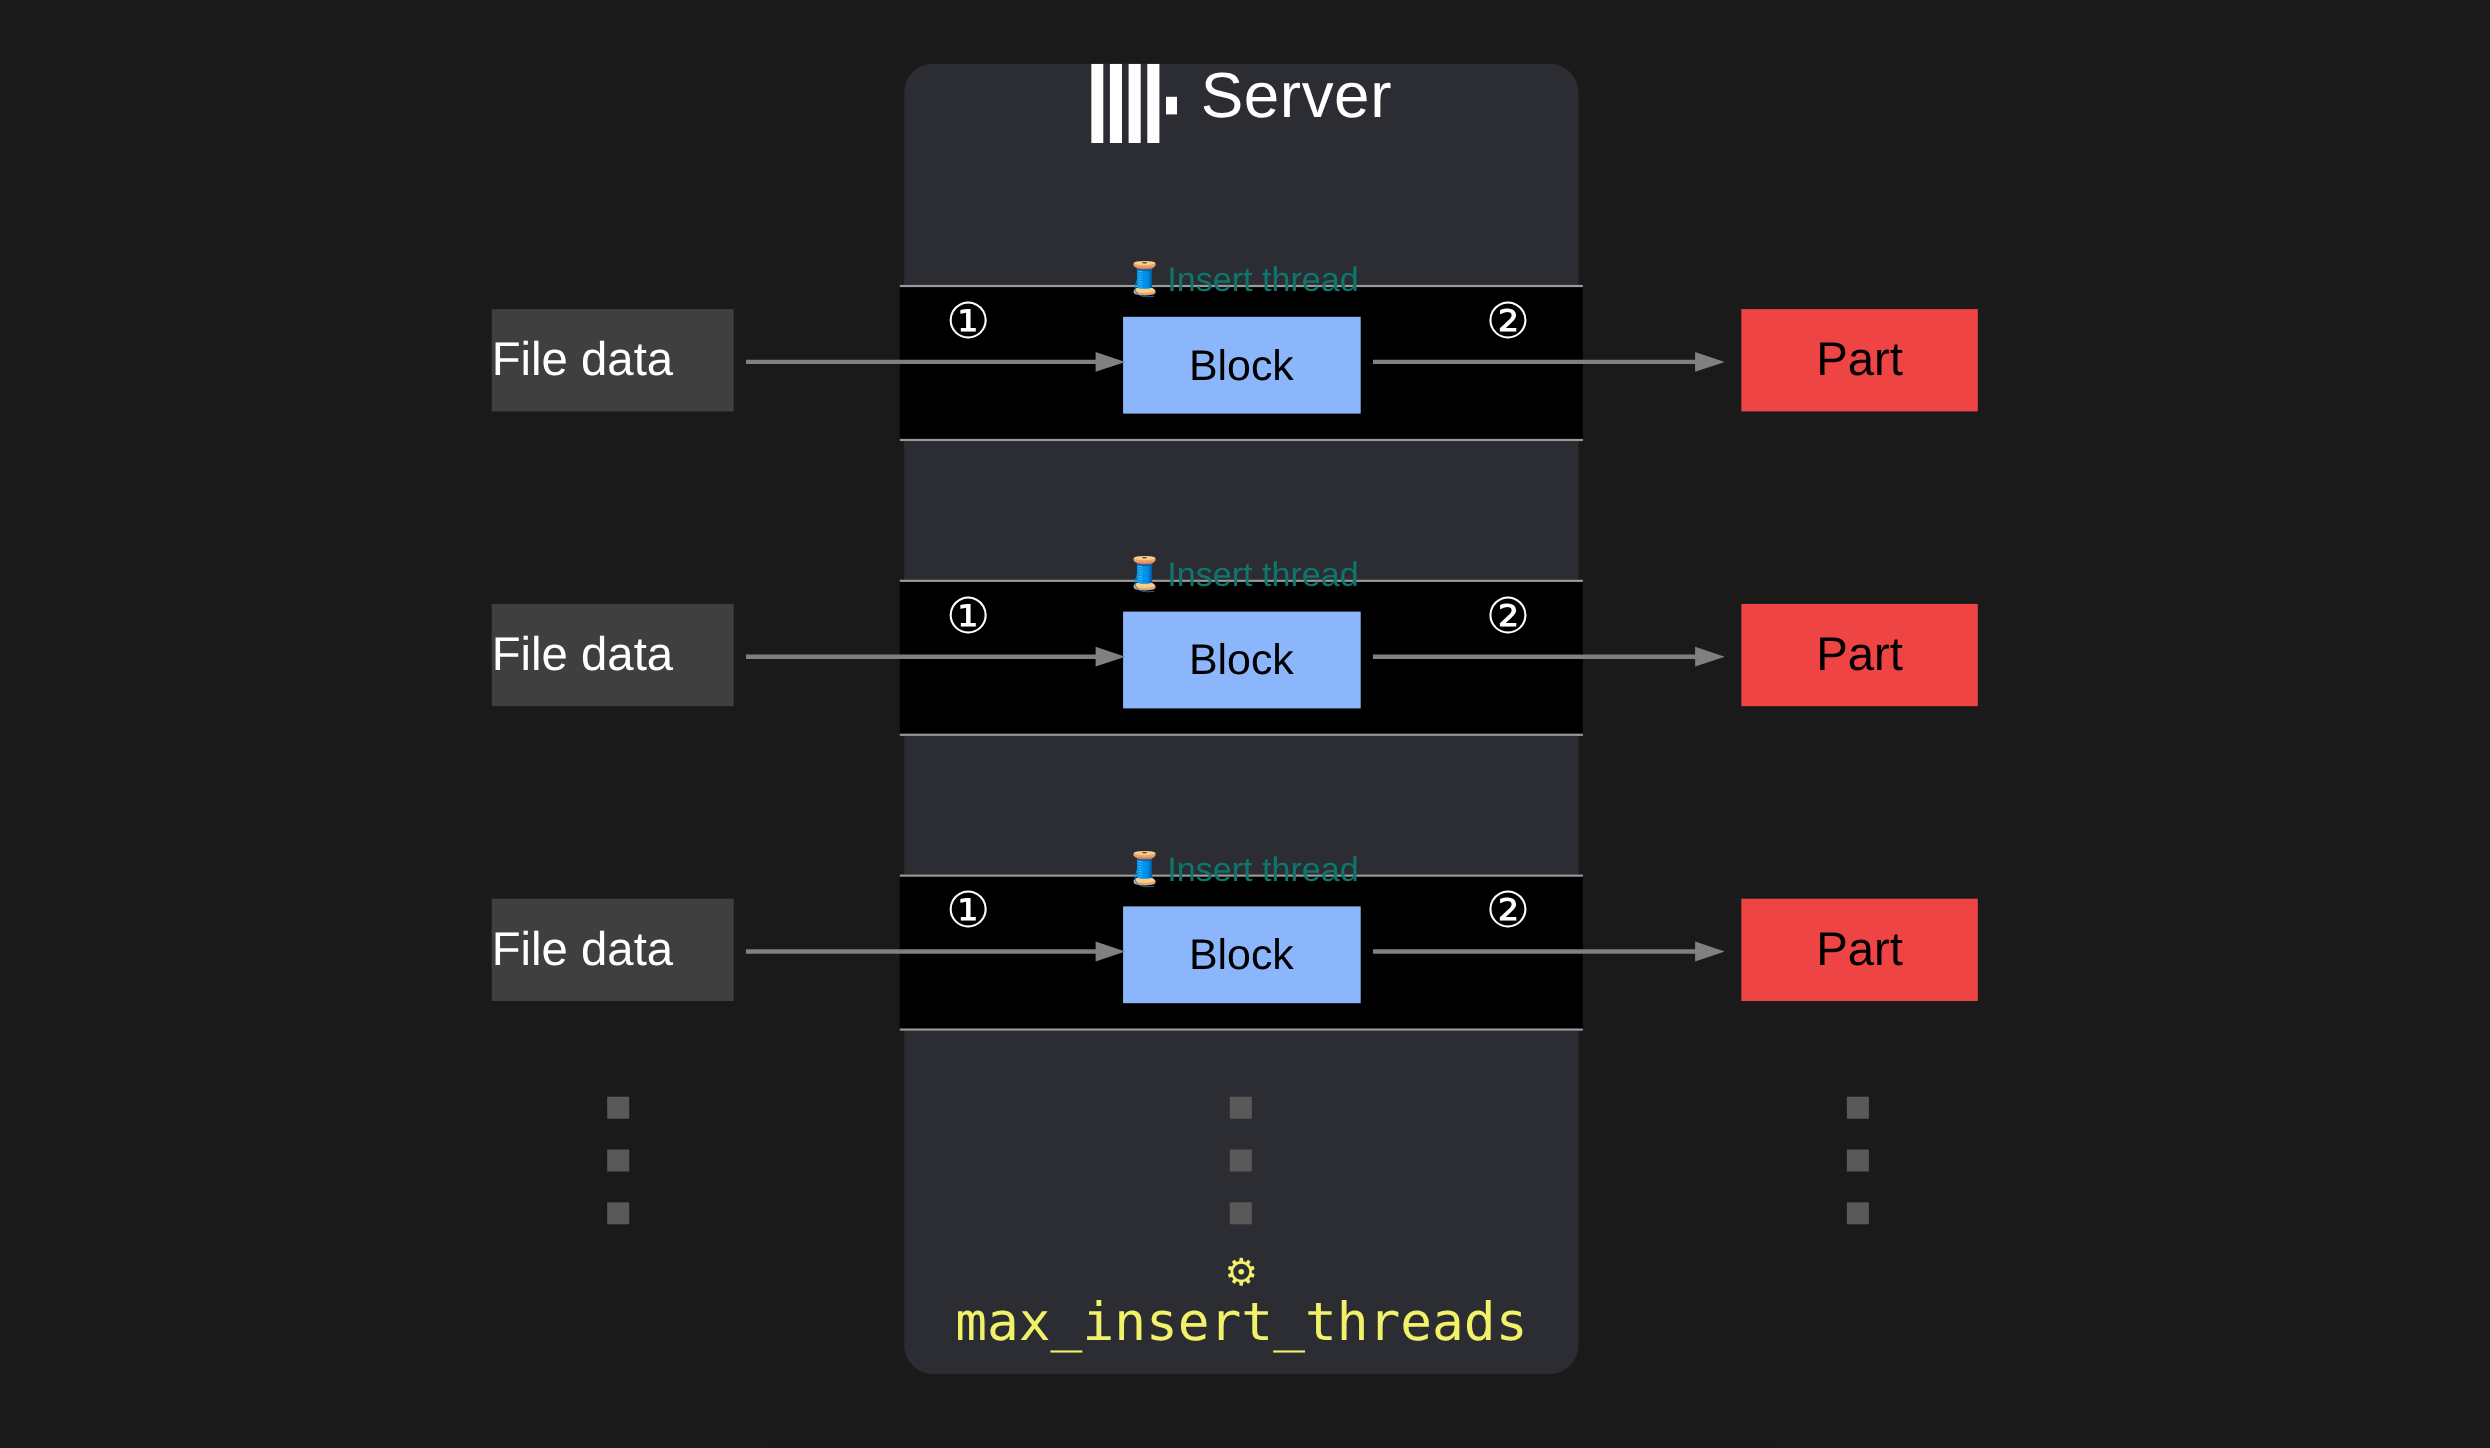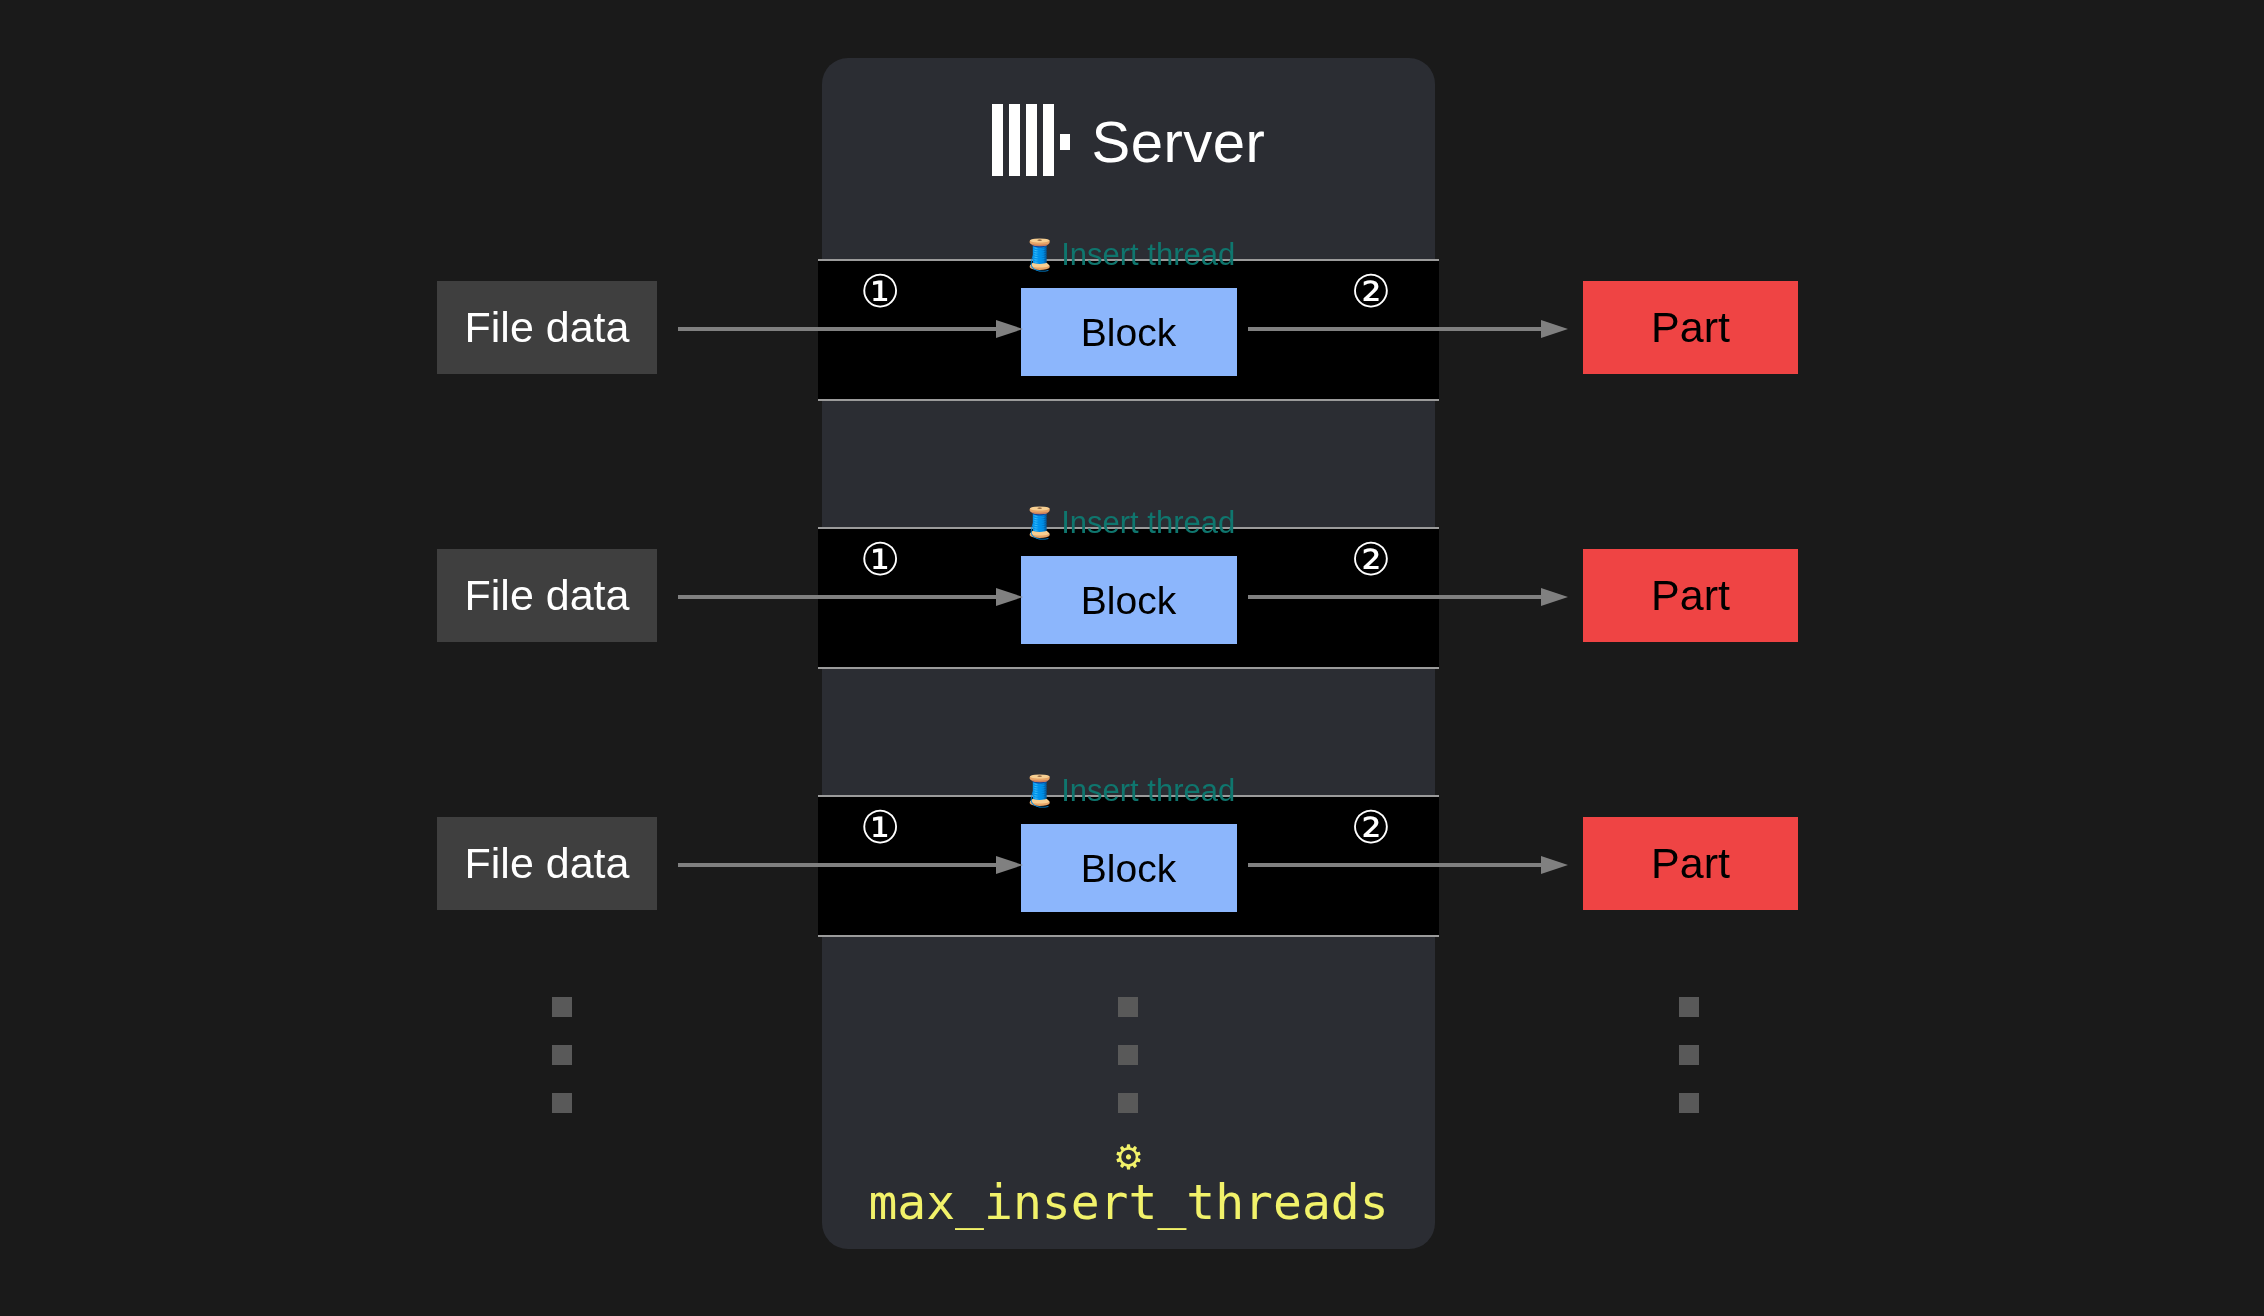--- a/index.html
+++ b/index.html
@@ -33,21 +33,21 @@
     box-sizing: border-box;
   }
 
   .server-title-row {
     position: absolute;
     left: 0;
     top: 0;
     width: 613px;
     height: 167px;
     display: flex;
-    align-items: center;
+    align-items: flex-start;
     justify-content: center;
     gap: 22px;
   }
   .ch-logo {
     display: block;
   }
   .server-title {
     color: #ffffff;
     font-size: 58px;
     font-weight: 400;
@@ -121,27 +121,27 @@
   }
   .block-box .block-label {
     color: #000000;
     font-size: 39px;
     line-height: 1;
   }
 
   
   .file-box {
     position: absolute;
-    left: 437px;
+    left: 447px;
     width: 220px;
     height: 93px;
     background: #3f3f3f;
     display: flex;
     align-items: center;
-    justify-content: center;
+    justify-content: flex-start;
   }
   .file-box .file-label {
     color: #ffffff;
     font-size: 43px;
     line-height: 1;
   }
   .file-box.f1 { top: 281px; }
   .file-box.f2 { top: 549px; }
   .file-box.f3 { top: 817px; }
 

